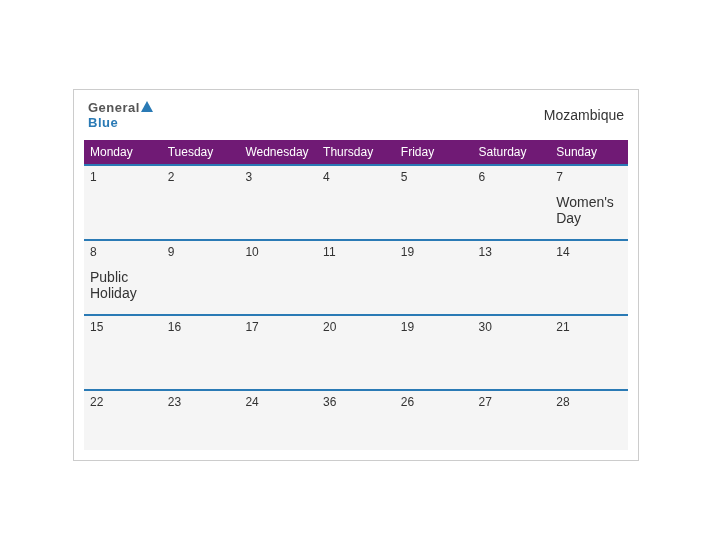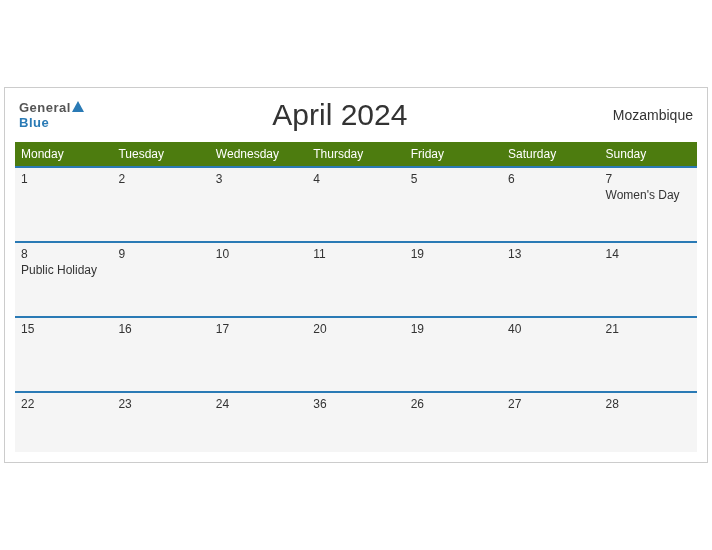--- a/index.html
+++ b/index.html
@@ -6,21 +6,21 @@
     body {
       font-family: Arial, sans-serif;
       background: #fff;
       width: 712px;
       height: 550px;
       display: flex;
       align-items: center;
       justify-content: center;
     }
     .calendar-container {
-      width: 704px;
+      width: 566px;
       background: #fff;
       border: 1px solid #ccc;
       padding: 10px 10px 10px 10px;
     }
     .calendar-header {
       display: flex;
       align-items: center;
       justify-content: space-between;
       margin-bottom: 10px;
       padding: 0 4px;
@@ -40,21 +40,21 @@
       font-size: 14px;
       color: #333;
       text-align: right;
       margin-left: 17px;
     }
     .calendar-grid {
       width: 100%;
       border-collapse: collapse;
     }
     .calendar-grid th {
-      background: #4d7c0f;
+      background: #701a75;
       color: #fff;
       font-size: 12px;
       font-weight: normal;
       padding: 5px 6px;
       text-align: left;
       border: none;
     }
     .calendar-grid td {
       width: calc(100% / 7);
       vertical-align: top;
@@ -68,23 +68,23 @@
     }
     .calendar-grid tr:last-child td {
       height: 60px;
     }
     .day-number {
       font-size: 12px;
       color: #333;
       display: block;
     }
     .day-event {
-      font-size: 12px;
-      color: #333;
-      margin-top: 2px;
+      font-size: 14px;
+      color: #333;
+      margin-top: 10px;
       display: block;
     }
     .empty-cell {
       background: #fff !important;
       border-top: 2px solid #2a7ab5 !important;
     }
     .logo-row {
       display: flex;
       align-items: center;
     }
@@ -117,21 +117,20 @@
 
 <div class="calendar-container">
   <div class="calendar-header">
     <div class="logo">
       <div class="logo-row">
         <span class="logo-text-general">General</span>
         <span class="logo-triangle"></span>
       </div>
       <span class="logo-text-blue">Blue</span>
     </div>
-    <div class="calendar-title">April 2024</div>
     <div class="calendar-country">Mozambique</div>
   </div>
 
   <table class="calendar-grid">
     <thead>
       <tr>
       <th>Monday</th>
           <th>Tuesday</th>
           <th>Wednesday</th>
           <th>Thursday</th>
@@ -199,21 +198,21 @@
           <td>
             <span class="day-number">17</span>
           </td>
           <td>
             <span class="day-number">20</span>
           </td>
           <td>
             <span class="day-number">19</span>
           </td>
           <td>
-            <span class="day-number">40</span>
+            <span class="day-number">30</span>
           </td>
           <td>
             <span class="day-number">21</span>
           </td>
         </tr>
         <tr>
           <td>
             <span class="day-number">22</span>
           </td>
           <td>

